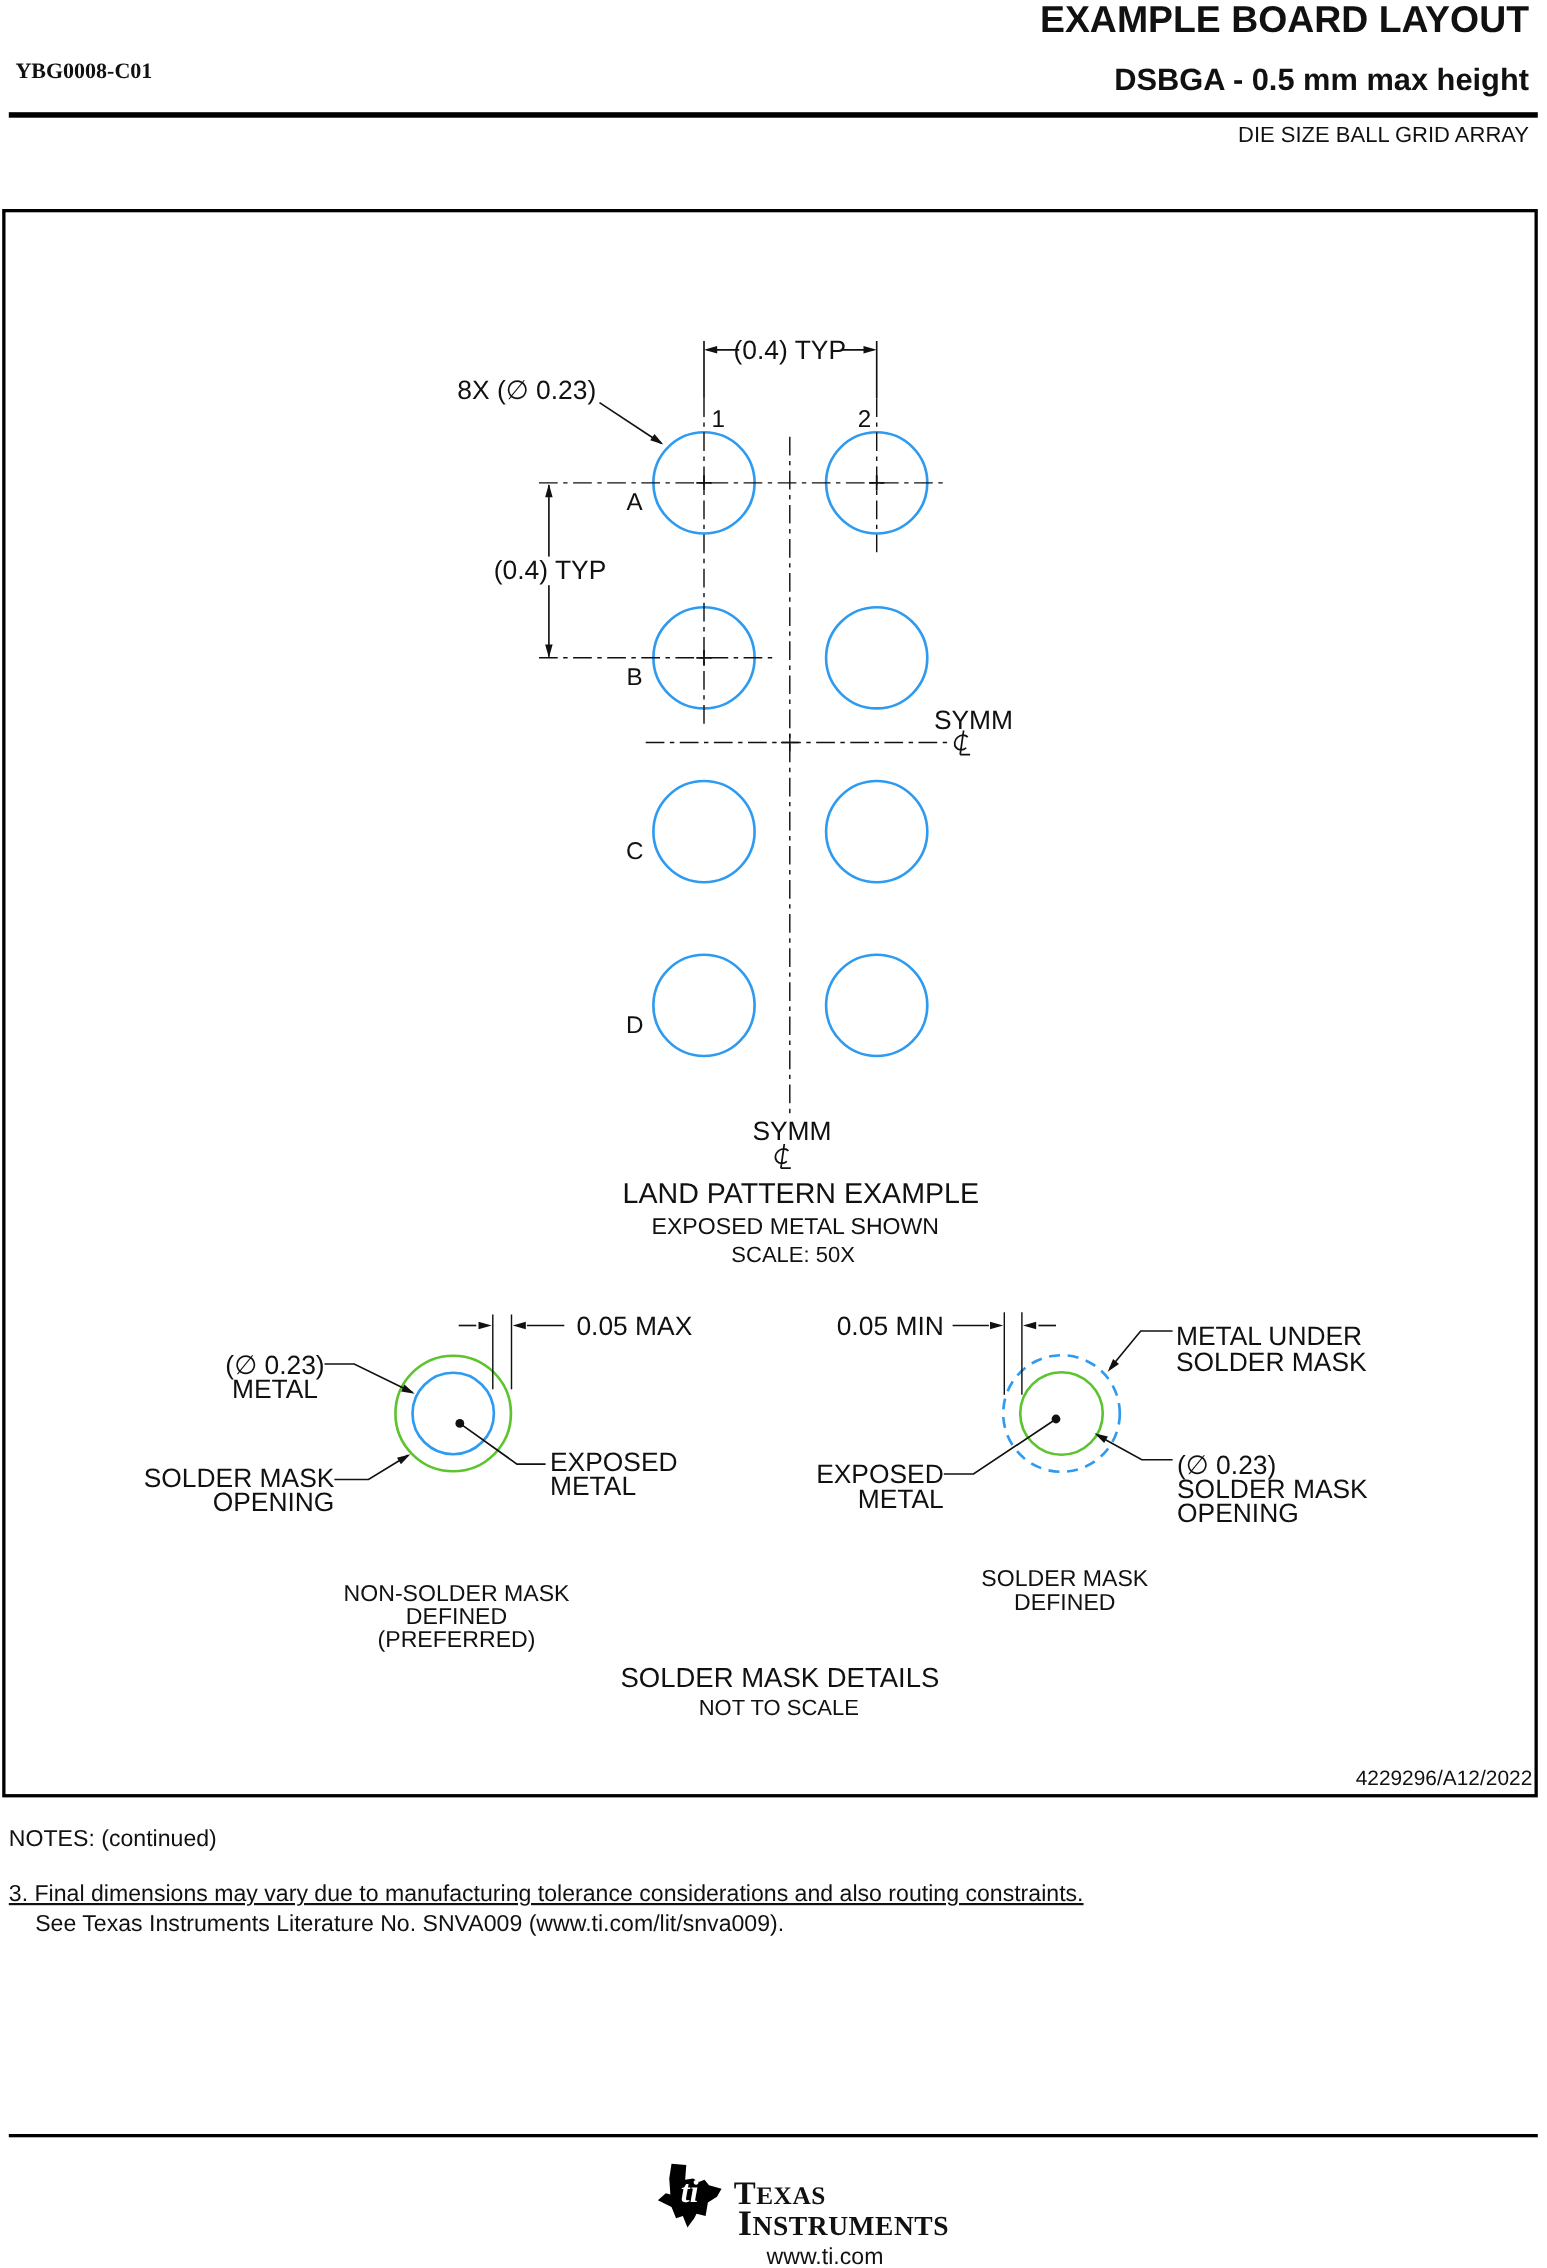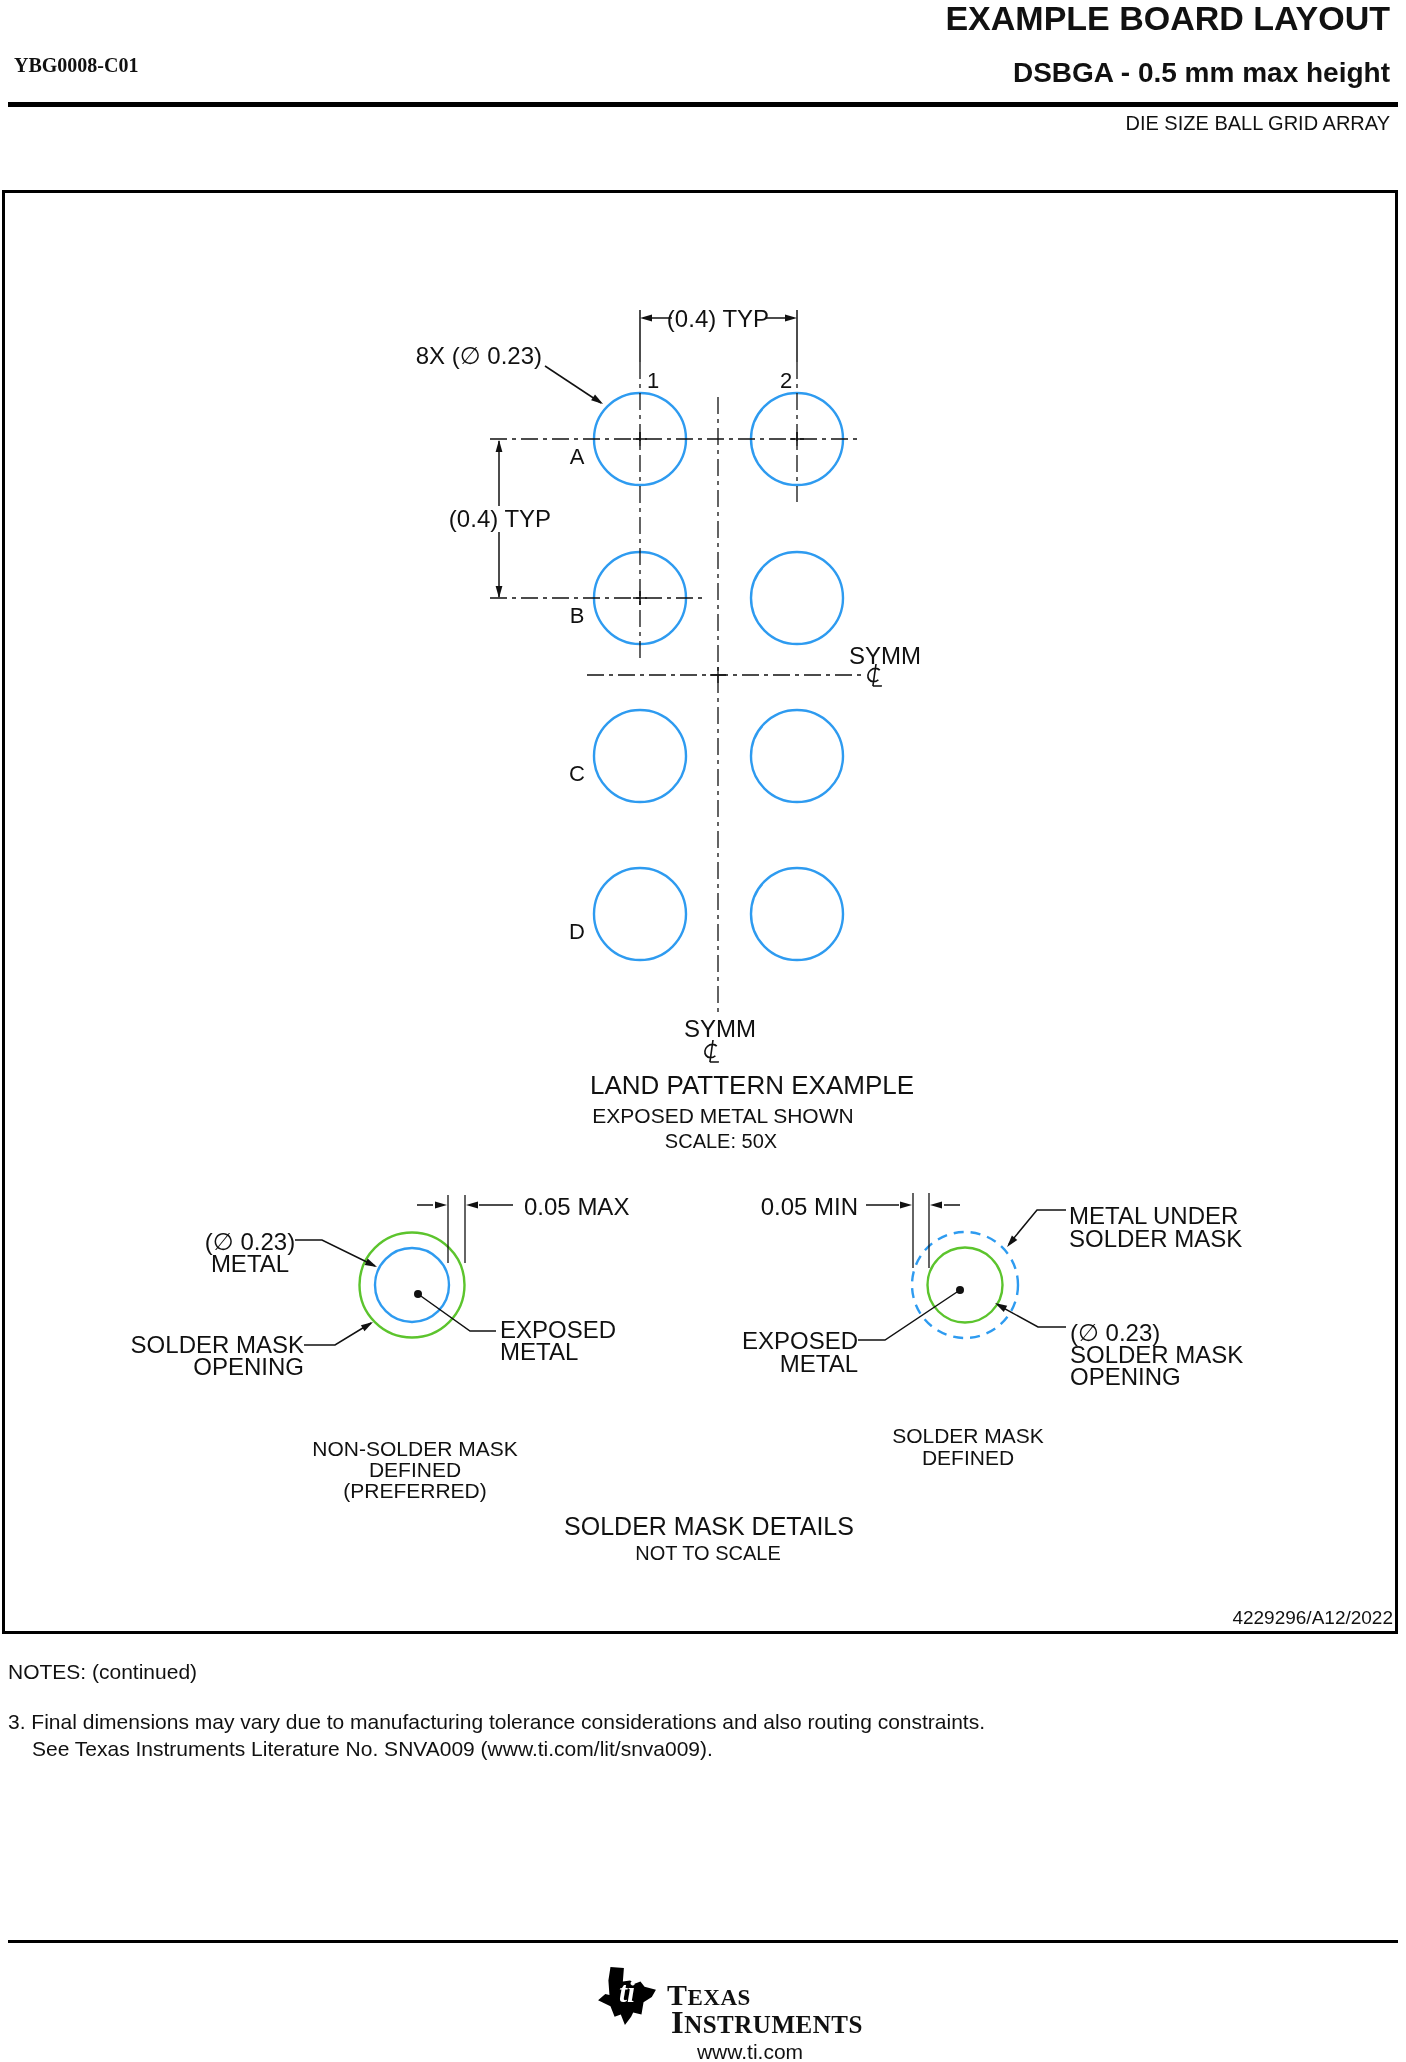--- a/index.html
+++ b/index.html
@@ -148,21 +148,21 @@
 <div class="abs lbl ra" style="left:542px;top:343px;">8X (∅ 0.23)</div>
 <div class="abs axis ctr" style="left:653px;top:369px;">1</div>
 <div class="abs axis ctr" style="left:786px;top:369px;">2</div>
 <div class="abs axis ctr" style="left:577px;top:445px;">A</div>
 <div class="abs axis ctr" style="left:577px;top:604px;">B</div>
 <div class="abs axis ctr" style="left:577px;top:762px;">C</div>
 <div class="abs axis ctr" style="left:577px;top:920px;">D</div>
 <div class="abs lbl ctr bgw" style="left:500px;top:506px;">(0.4) TYP</div>
 <div class="abs lbl ctr" style="left:885px;top:643px;">SYMM</div>
 <div class="abs lbl ctr" style="left:720px;top:1016px;">SYMM</div>
-<div class="abs cap-xl ctr" style="left:752px;top:1071px;">LAND PATTERN EXAMPLE</div>
+<div class="abs cap-xl ctr" style="left:728px;top:1071px;">LAND PATTERN EXAMPLE</div>
 <div class="abs cap-m ctr" style="left:723px;top:1104px;">EXPOSED METAL SHOWN</div>
 <div class="abs cap-s ctr" style="left:721px;top:1130px;">SCALE: 50X</div>
 
 <div class="abs lbl" style="left:524px;top:1194px;">0.05 MAX</div>
 <div class="abs lbl ctr" style="left:250px;top:1231px;line-height:22px;"><span>(∅ 0.23)</span><br><span>METAL</span></div>
 <div class="abs lbl ra" style="left:304px;top:1334px;line-height:22px;"><span>SOLDER MASK</span><br><span>OPENING</span></div>
 <div class="abs lbl" style="left:500px;top:1319px;line-height:22px;"><span>EXPOSED</span><br><span>METAL</span></div>
 <div class="abs cap-m ctr" style="left:415px;top:1438px;line-height:21px;"><span>NON-SOLDER MASK</span><br><span>DEFINED</span><br><span>(PREFERRED)</span></div>
 
 <div class="abs lbl ra" style="left:858px;top:1194px;">0.05 MIN</div>
@@ -173,21 +173,21 @@
 
 <div class="abs cap-l ctr" style="left:709px;top:1513px;">SOLDER MASK DETAILS</div>
 <div class="abs cap-s ctr" style="left:708px;top:1542px;">NOT TO SCALE</div>
 
 <div class="abs docnum" style="right:13px;top:1608px;">
   <span>4229296/A</span>
   <span>12/2022</span>
 </div>
 
 <div class="abs note" style="left:8px;top:1660px;">NOTES: (continued)</div>
-<div class="abs note" style="left:8px;top:1710px;">3. Final dimensions may vary due to manufacturing tolerance considerations and also routing constraints.</div>
+<div class="abs note" style="left:8px;top:1710px;text-decoration:underline;">3. Final dimensions may vary due to manufacturing tolerance considerations and also routing constraints.</div>
 <div class="abs note" style="left:32px;top:1737px;">See Texas Instruments Literature No. SNVA009 (www.ti.com/lit/snva009).</div>
 
 <div class="rule" style="left:8px;top:1940px;width:1390px;height:3px;"></div>
 <svg class="abs" style="left:596px;top:1965px;z-index:2;" width="62" height="62" viewBox="0 0 60 60">
   <path fill="#000" d="M14,2 L27,3 L26,16 L33,15 L38,18 L43,16 L47,21 L58,24 L54,31 L46,36 L44,48 L36,46 L34,50 L28,58 L24,48 L18,50 L14,40 L2,34 L9,28 L13,29 L12,15 Z"></path>
   <text x="30" y="36" fill="#fff" font-size="28" font-style="italic" font-weight="bold" text-anchor="middle" font-family="Liberation Serif, DejaVu Serif, serif">ti</text>
 </svg>
 <div class="abs brand brand-1" style="left:667px;top:1979px;">TEXAS</div>
 <div class="abs brand brand-2" style="left:671px;top:2005px;">INSTRUMENTS</div>
 <div class="abs url ctr" style="left:750px;top:2040px;">www.ti.com</div>

